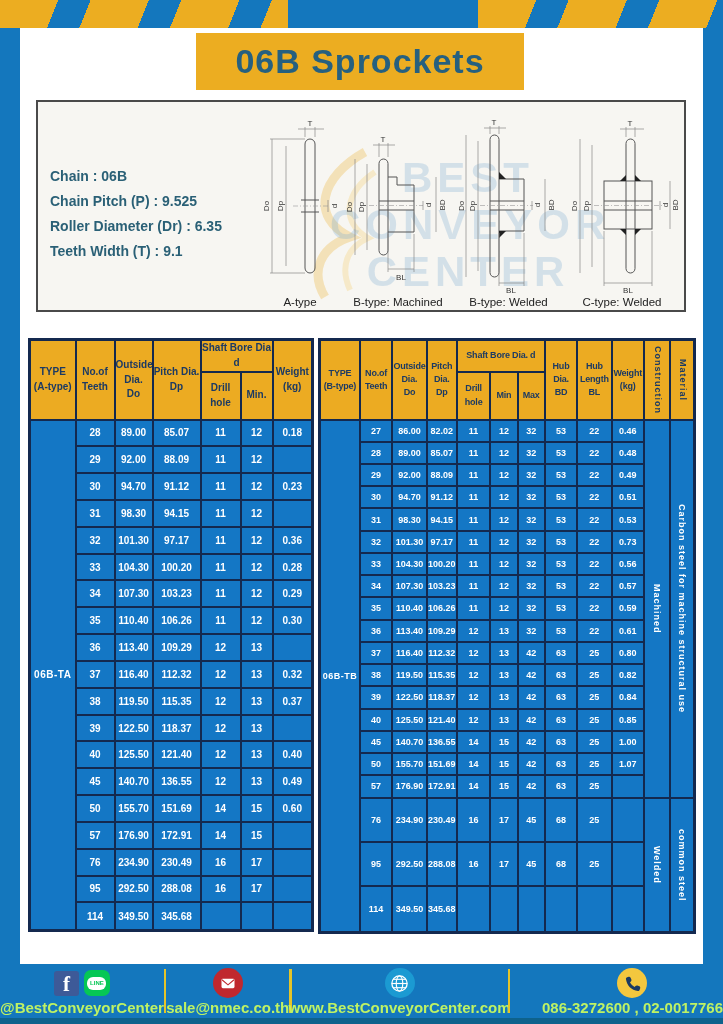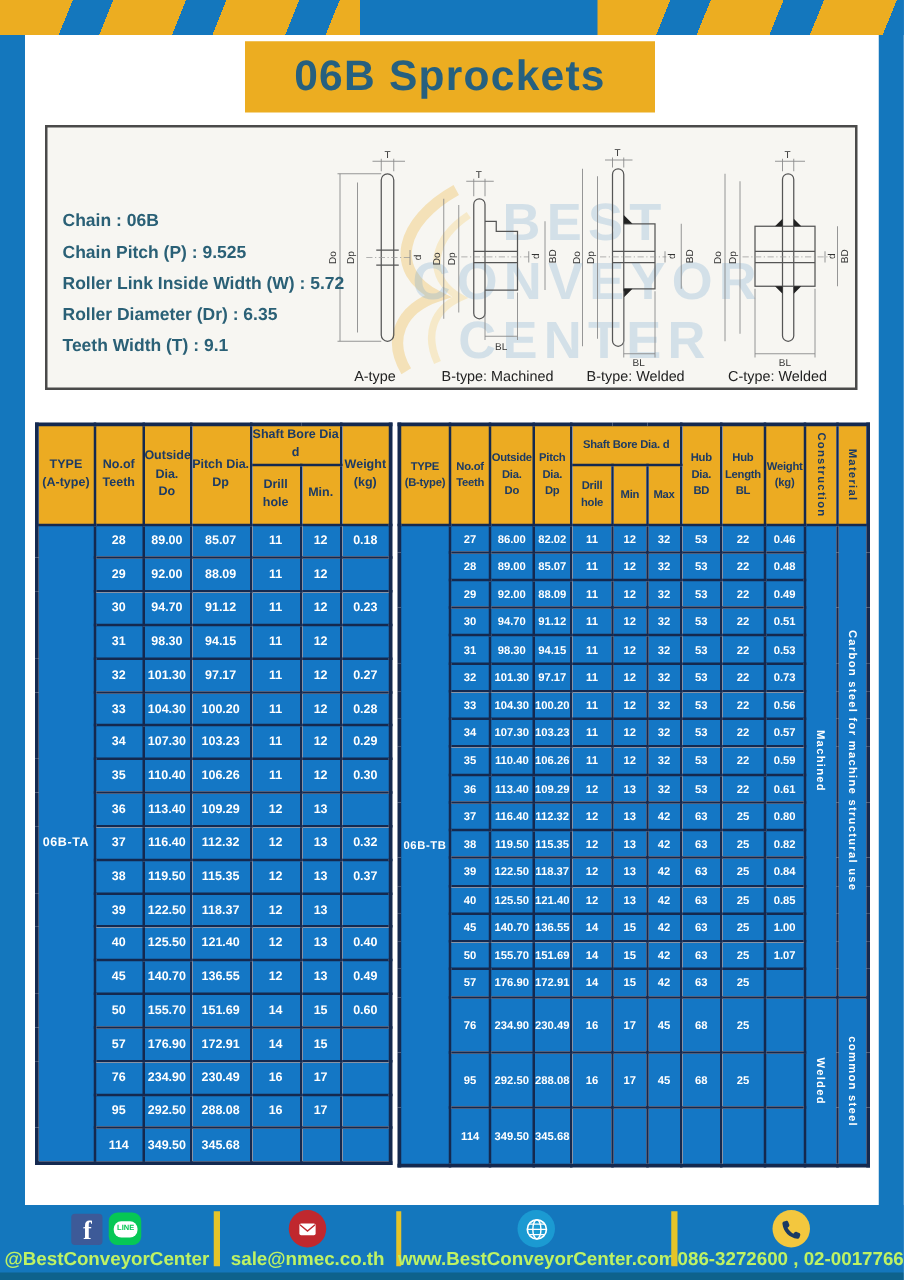--- a/index.html
+++ b/index.html
@@ -58,21 +58,21 @@
     font-size:9px;white-space:nowrap;}
   th.th-vert div{color:#1C3A63;}
   
   .footer{position:absolute;left:0;top:964px;width:723px;height:54px;background:#1477BD;
     display:flex;align-items:stretch;}
   .f-sec{display:flex;flex-direction:column;align-items:center;justify-content:flex-start;
     padding-top:3px;}
   .f-sec .icons{display:flex;gap:5px;align-items:center;height:32px;}
   .f-sec .f-label{color:#bef264;font-weight:bold;font-size:15px;white-space:nowrap;}
   .f-div{width:5px;height:44px;background:#E5C428;align-self:center;}
-  .sec-social{width:182px;} .sec-email{width:150px;} .sec-web{width:216px;} .sec-phone{flex:1;}
+  .sec-social{width:182px;} .sec-email{width:150px;} .sec-web{width:216px;} .sec-phone{flex:1;padding-left:32px;}
   .fb-badge{width:25px;height:25px;background:#3D5A98;border-radius:3px;color:#fff;
     font-weight:bold;font-size:21px;font-family:"Liberation Serif",serif;
     display:flex;align-items:flex-end;justify-content:center;line-height:24px;}
   .line-badge{width:26px;height:26px;background:#06C755;border-radius:7px;
     display:flex;align-items:center;justify-content:center;}
   .line-badge .bubble{width:19px;height:13px;background:#fff;border-radius:6px;
     display:flex;align-items:center;justify-content:center;color:#06C755;
     font-size:6px;font-weight:bold;}
   .round-badge{width:30px;height:30px;border-radius:50%;display:flex;align-items:center;justify-content:center;}
   .email-badge{background:#C0282E;}
@@ -99,21 +99,20 @@
     <path d="M85,10 C40,35 30,75 70,95 C40,105 30,130 45,155" stroke="#F2D492" stroke-width="9" fill="none"></path>
     <path d="M95,30 C65,50 60,80 88,96 C66,106 60,126 70,148" stroke="#F6E2AE" stroke-width="6" fill="none"></path>
   </svg>
   <div class="watermark-text">BEST
 CONVEYOR
 CENTER</div>
 
   <div class="specs">
     <div>Chain : 06B</div>
     <div>Chain Pitch (P) : 9.525</div>
-    <div>Roller Link Inside Width (W) : 5.72</div>
     <div>Roller Diameter (Dr) : 6.35</div>
     <div>Teeth Width (T) : 9.1</div>
   </div>
 
   <div class="figures">
 
     <div class="figure">
       <svg width="80" height="178" viewBox="0 0 80 178">
         <line class="dim" x1="38" y1="12" x2="64" y2="12"></line>
         <line class="dim" x1="45" y1="10" x2="45" y2="20"></line>
@@ -290,21 +289,21 @@
           <td>11</td>
           <td>12</td>
           <td></td>
         </tr>
         <tr>
           <td>32</td>
           <td>101.30</td>
           <td>97.17</td>
           <td>11</td>
           <td>12</td>
-          <td>0.27</td>
+          <td>0.36</td>
         </tr>
         <tr>
           <td>33</td>
           <td>104.30</td>
           <td>100.20</td>
           <td>11</td>
           <td>12</td>
           <td>0.28</td>
         </tr>
         <tr>

